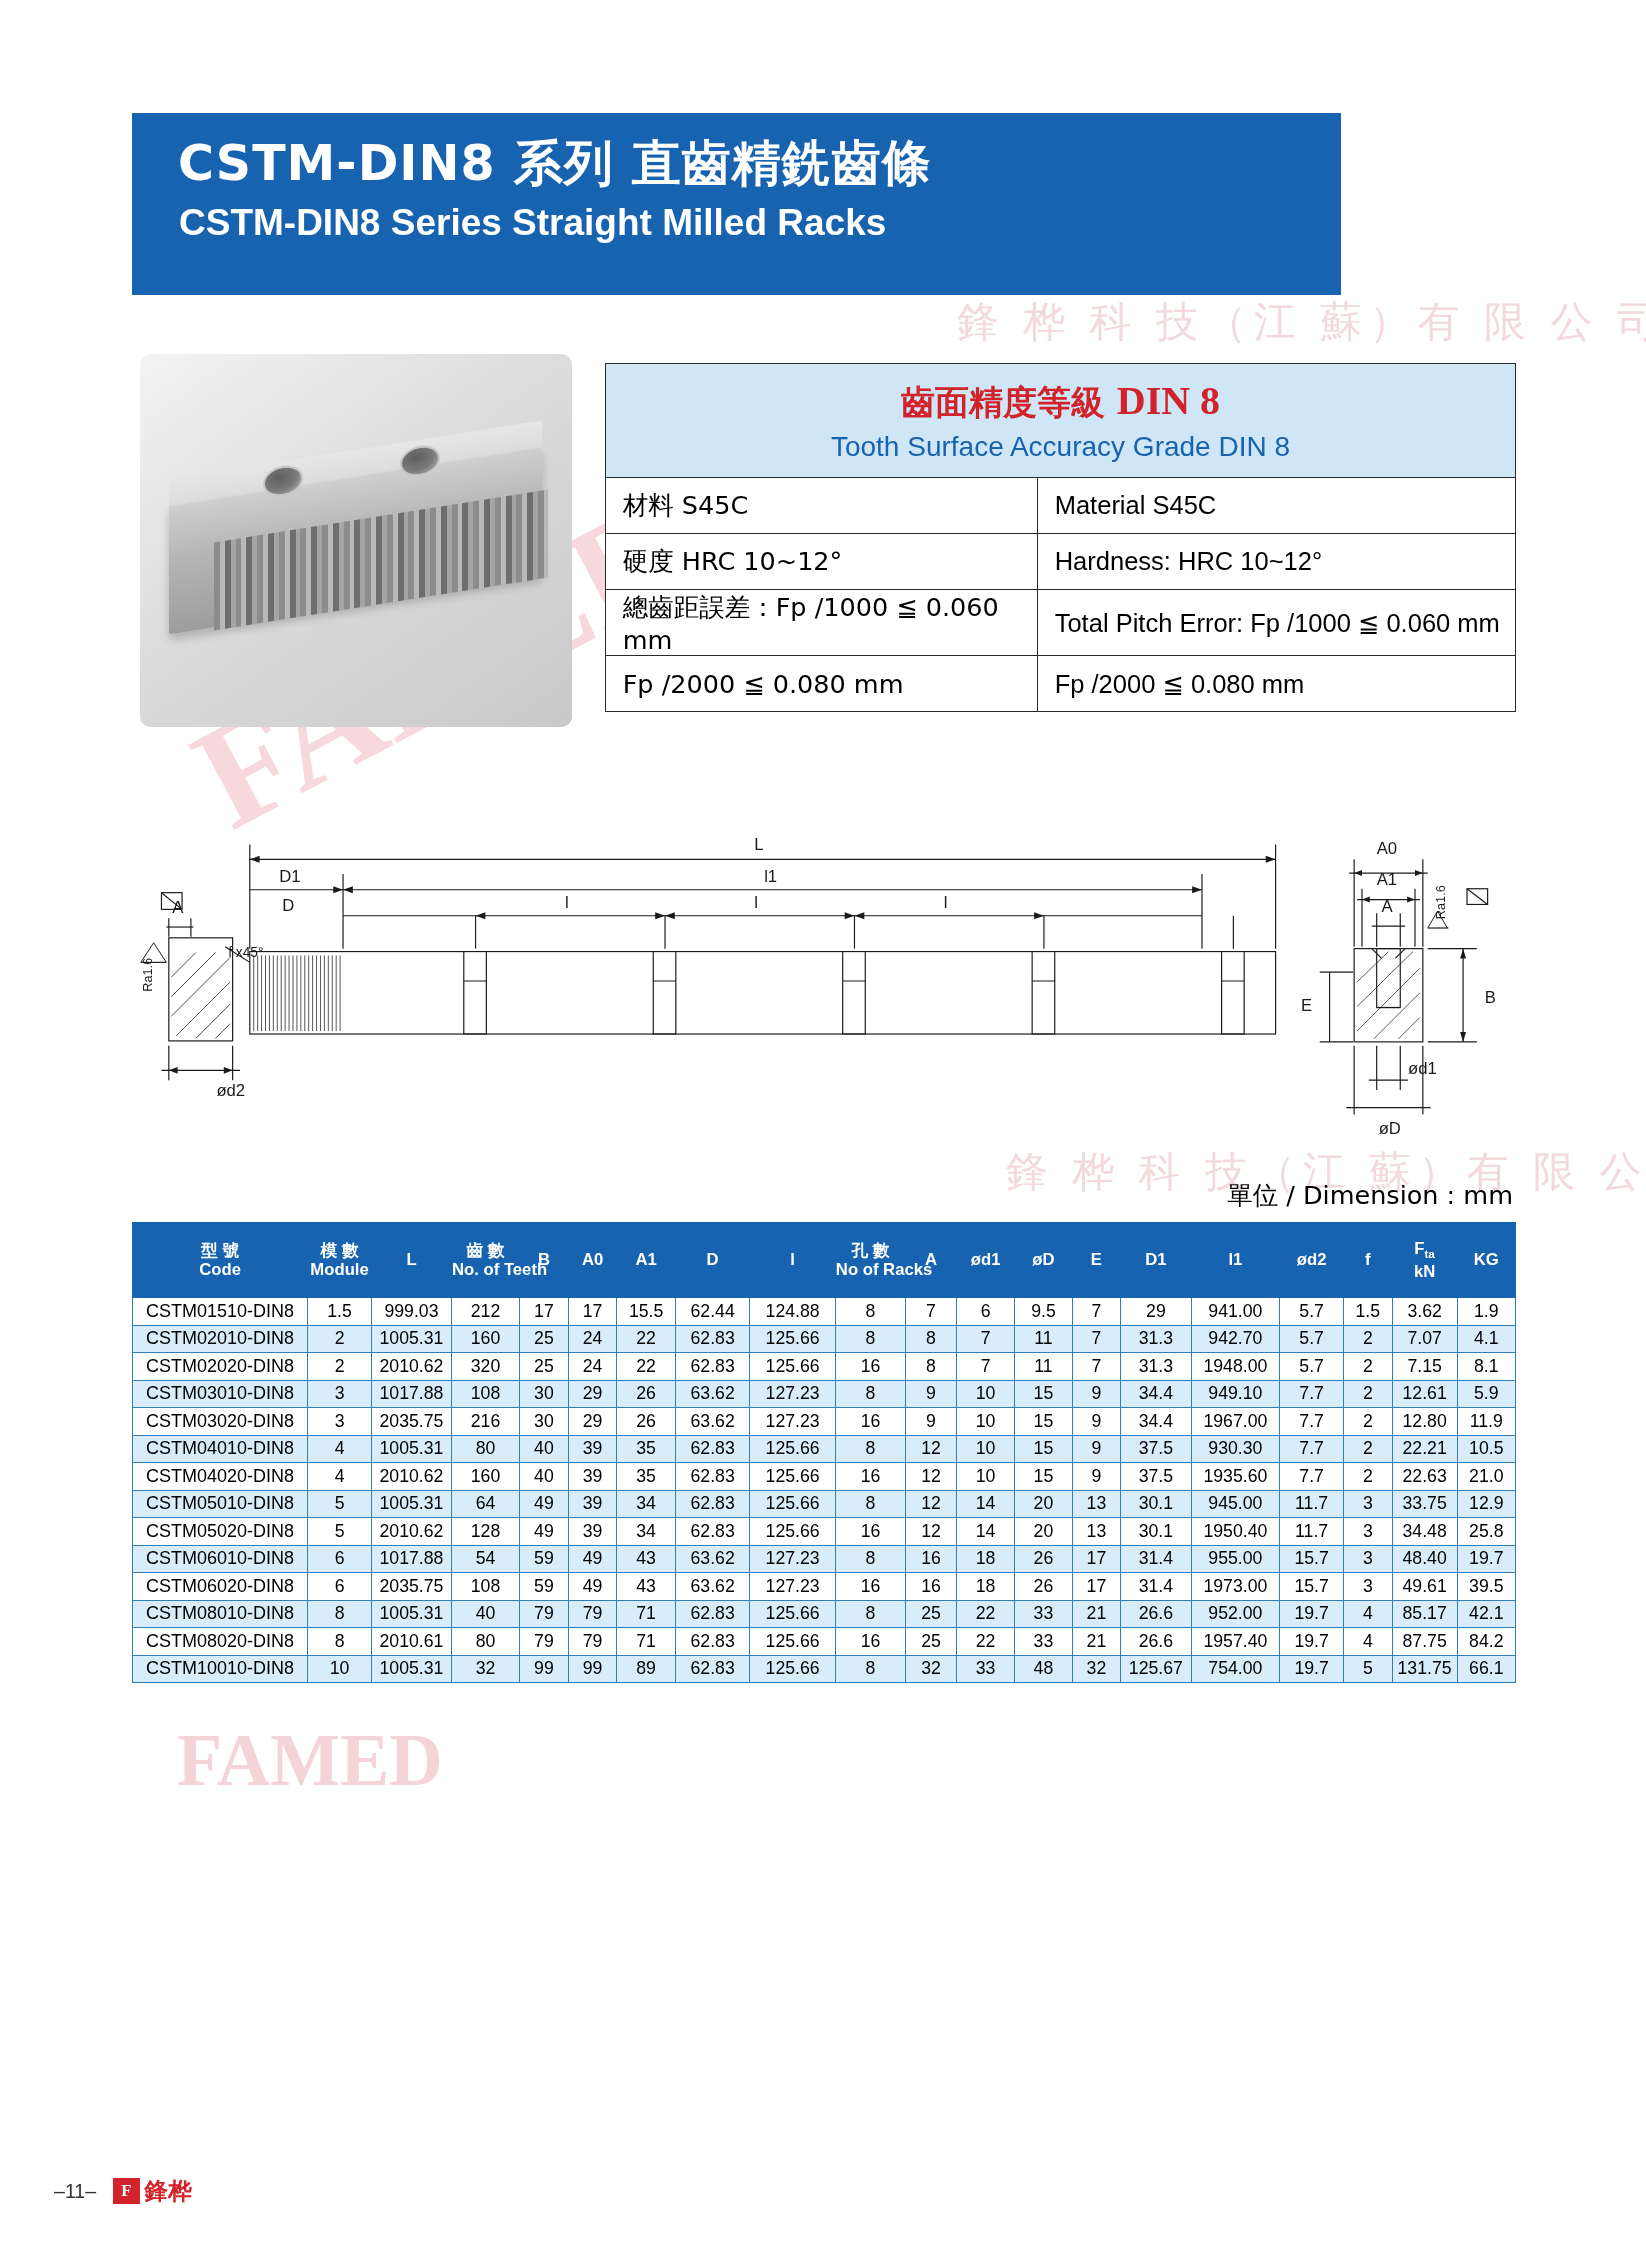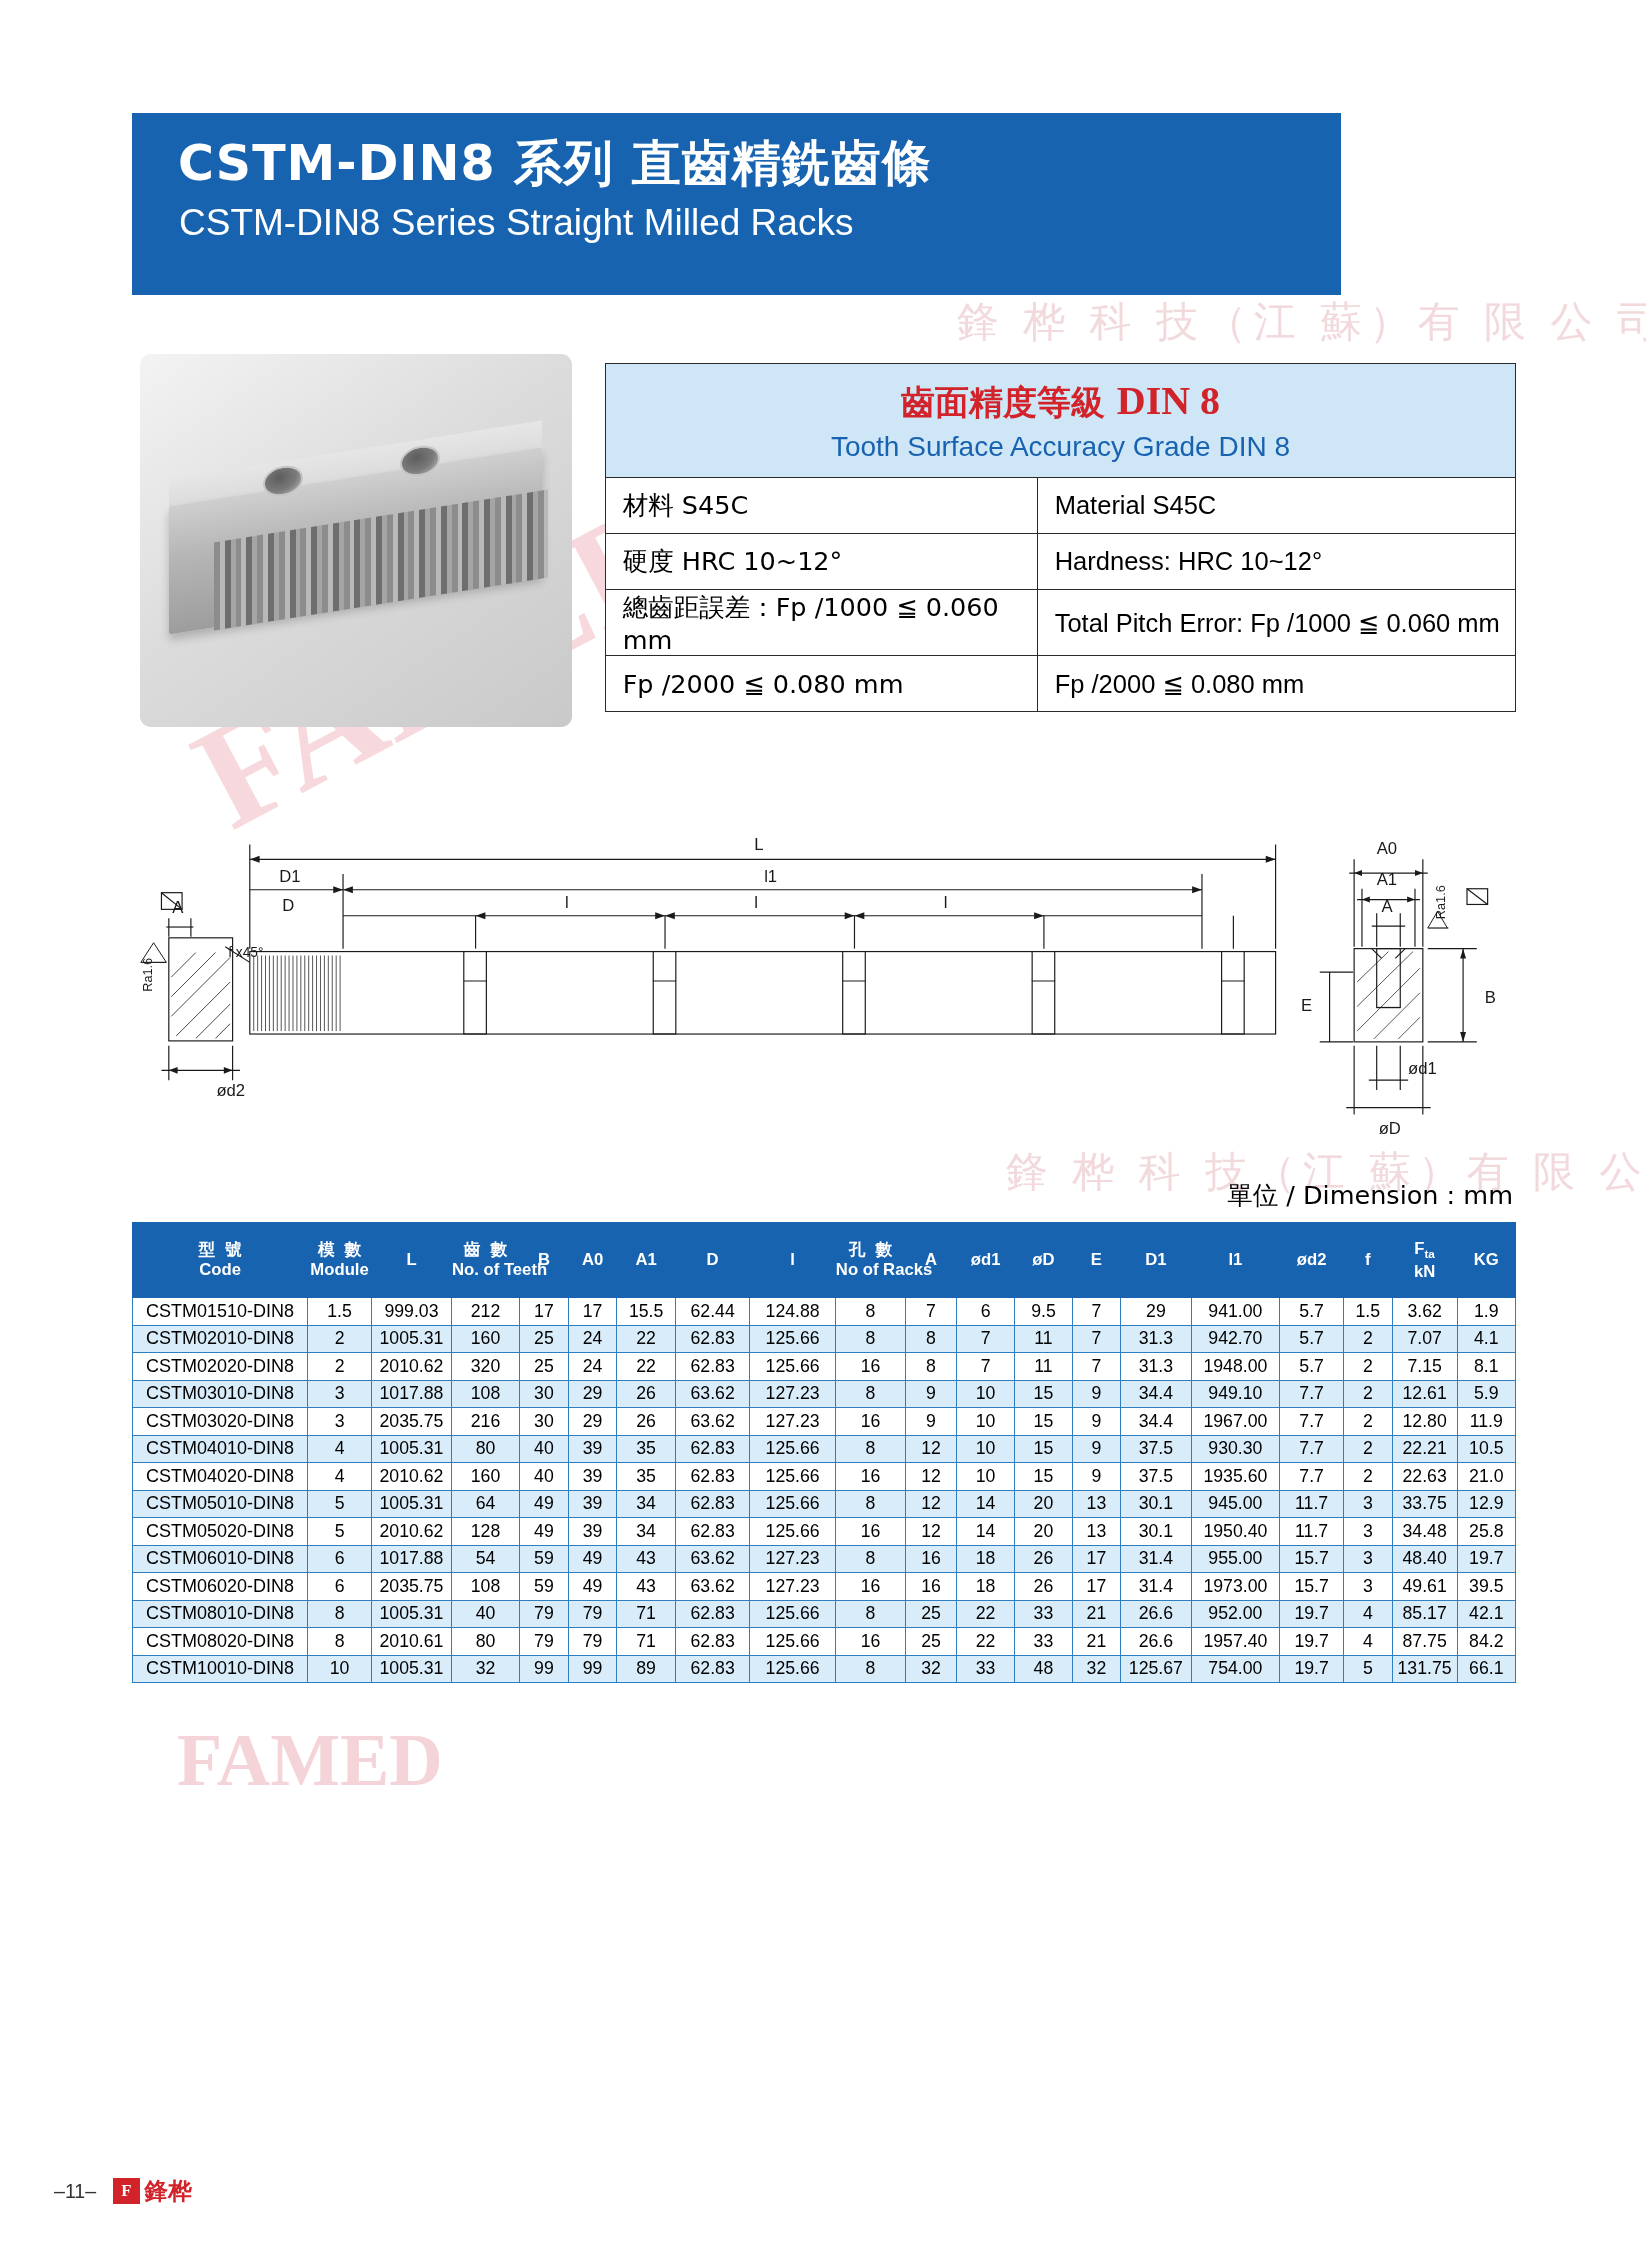--- a/index.html
+++ b/index.html
@@ -67,21 +67,21 @@
     font-weight: 700;
     letter-spacing: 1px;
     font-family: "DejaVu Sans", sans-serif;
   }
   .header .en {
     position: absolute;
     left: 47px;
     top: 89px;
     color: #fff;
     font-size: 37px;
-    font-weight: 400;
+    font-weight: 700;
     letter-spacing: 0px;
     font-family: "Liberation Sans", sans-serif;
   }
 
   
   .photo {
     position: absolute;
     left: 140px;
     top: 354px;
     width: 432px;
@@ -235,21 +235,21 @@
     white-space: nowrap;
   }
   table.spec thead th {
     background: #1763b0;
     color: #ffffff;
     height: 74px;
     line-height: 1.15;
     font-size: 16.7px;
     border-color: #1763b0;
   }
-  table.spec thead th .cn { display: block; font-family: Liberation Mono, monospace; }
+  table.spec thead th .cn { display: block; font-family: Liberation Sans, sans-serif; }
   table.spec thead th .en { display: block; }
   table.spec tbody tr:nth-child(odd) td { background: #ffffff; }
   table.spec tbody tr:nth-child(even) td { background: #d9ecf9; }
   table.spec tbody td.code { font-size: 18px; }
   .sub { font-size: 11.8px; vertical-align: sub; }
 
   
   .footer {
     position: absolute;
     left: 54px;

